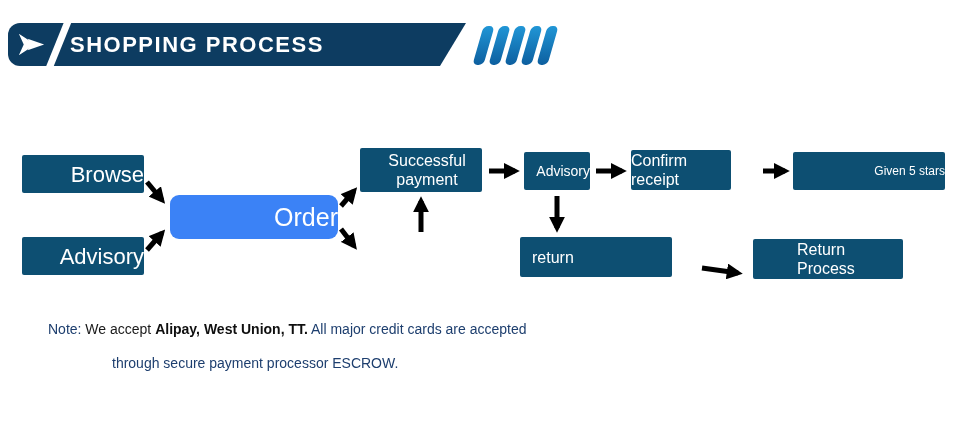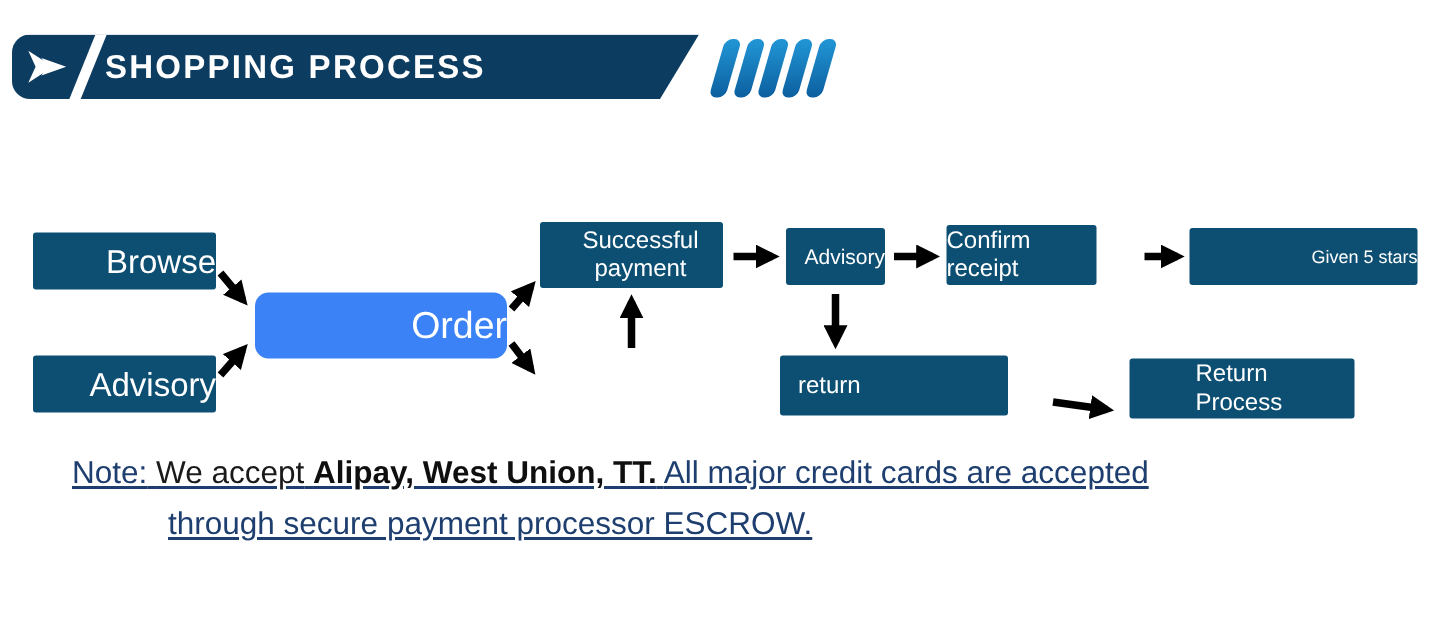--- a/index.html
+++ b/index.html
@@ -45,22 +45,22 @@
   .box-modify{left:360px;top:237px;width:110px;height:42px;padding-left:12px;}
   .box-delivery{left:524px;top:152px;width:66px;height:38px;font-size:14px;}
   .box-confirm{left:631px;top:150px;width:100px;height:40px;}
   .box-given{left:793px;top:152px;width:152px;height:38px;font-size:12px;}
   .box-notsat{left:520px;top:237px;width:140px;height:40px;padding-left:12px;}
   .box-return{left:753px;top:239px;width:106px;height:40px;padding-left:44px;}
   
   .arrows{position:absolute;left:0;top:0;width:960px;height:421px;pointer-events:none;}
   
   .note{
-    position:absolute;left:48px;top:299px;width:870px;
-    font-size:21px;line-height:34px;color:#1d3e6e;text-decoration:underline;
+    position:absolute;left:48px;top:312px;width:870px;
+    font-size:14px;line-height:34px;color:#1d3e6e;
   }
   .note .dark{color:#1a1a1a;}
   .note .bold{font-weight:700;color:#0f0f0f;}
   .note-line2{padding-left:64px;}
 </style>
 </head>
 <body>
 
 <div class="stage">
 

